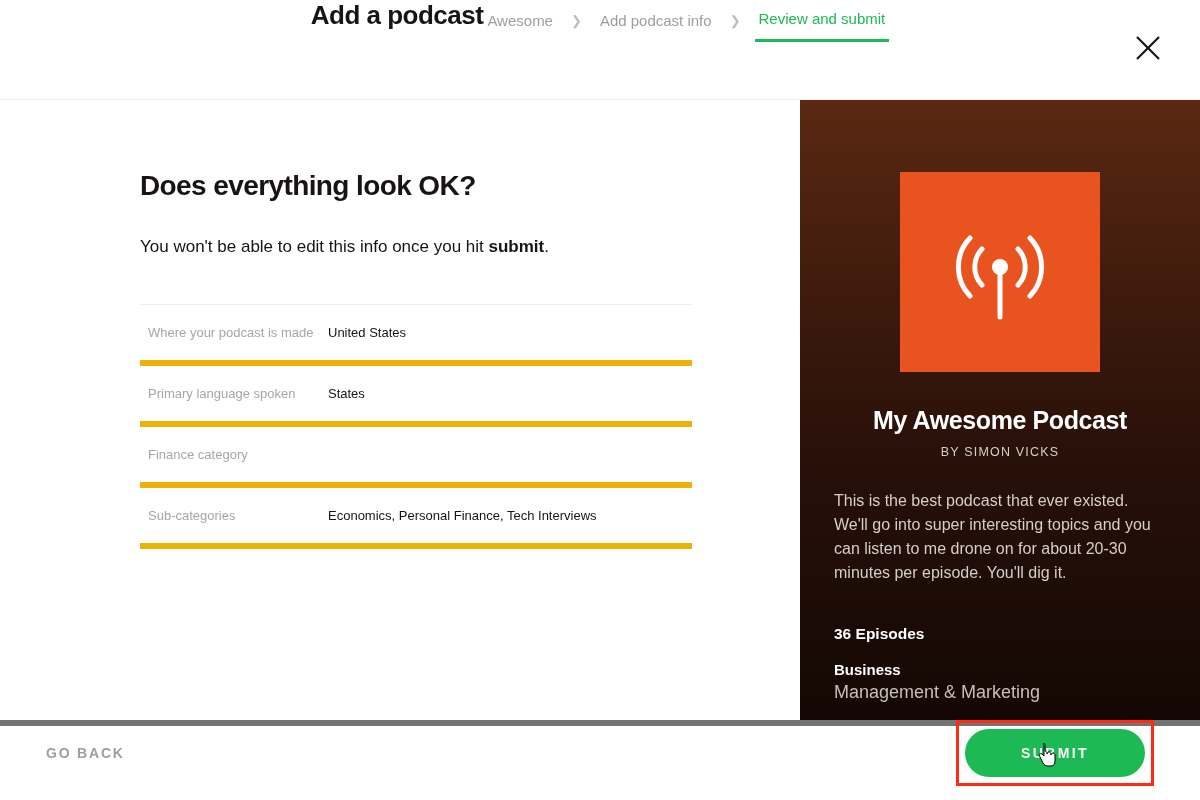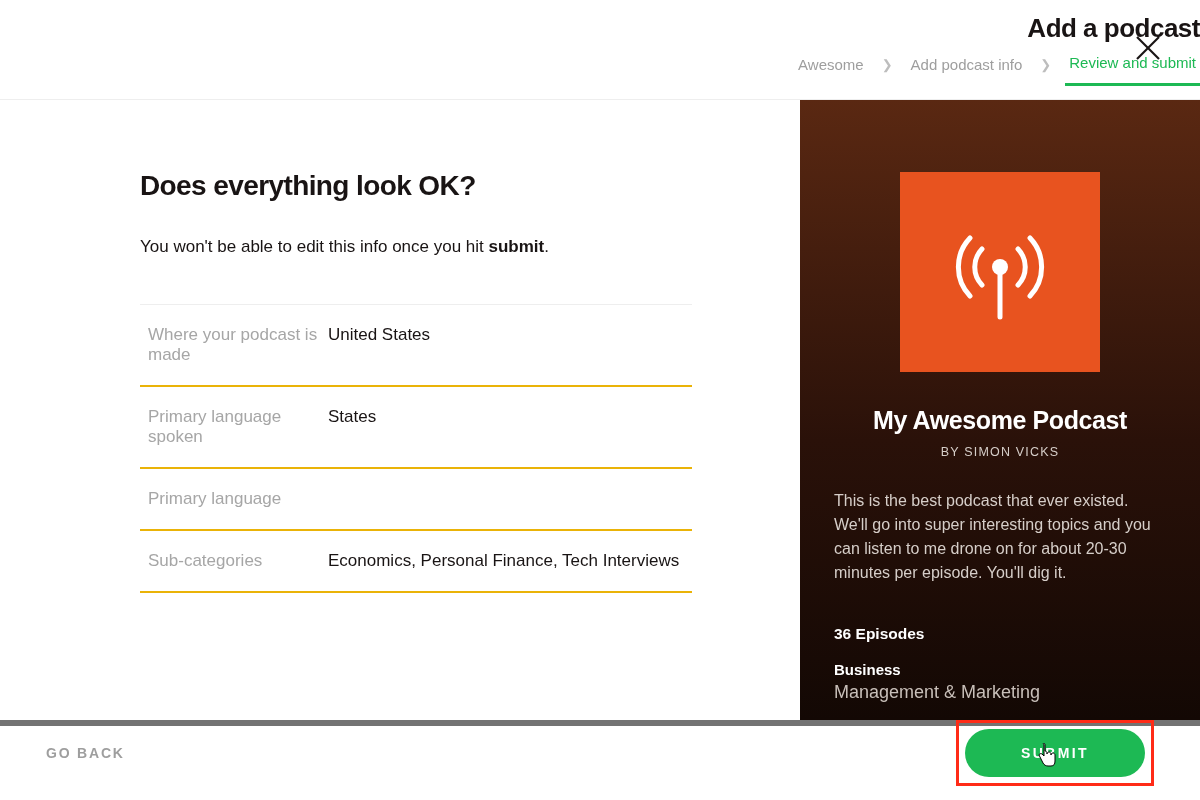--- a/index.html
+++ b/index.html
@@ -1,33 +1,33 @@
 <!DOCTYPE html>
 <html><head>
 <meta charset="utf-8">
 <style>
   * { box-sizing: border-box; margin: 0; padding: 0; }
   html, body { width: 1200px; height: 800px; font-family: -apple-system, BlinkMacSystemFont, "Segoe UI", Helvetica, Arial, sans-serif; color:#191414; overflow:hidden;}
   
-  .header { position: relative; height: 100px; border-bottom: 1px solid #eee; display:flex; flex-direction:column; align-items:flex-end; justify-content:center;}
+  .header { position: relative; height: 100px; border-bottom: 1px solid #eee; display:flex; flex-direction:row; align-items:flex-start; justify-content:center;}
   .header h1 { font-size: 26px; font-weight: 800; letter-spacing: -0.5px; }
   .breadcrumbs { margin-top:10px; display:flex; align-items:center; font-size:15px; color:#9e9e9e; font-weight:500;}
   .breadcrumbs .crumb { padding: 0 4px 12px 4px; }
   .breadcrumbs .sep { margin: 0 14px 12px 14px; font-size:13px; color:#bdbdbd;}
   .breadcrumbs .active { color:#1db954; border-bottom:3px solid #1db954; }
   .close-btn { position:absolute; right:36px; top:32px; width:32px; height:32px; cursor:pointer; }
   .close-btn svg { width:32px; height:32px; stroke:#191414; stroke-width:2.2; }
   
   .main { display:flex; height: calc(100% - 100px - 80px); }
   .left { flex: 0 0 800px; padding: 70px 108px 0 140px; }
   .left h2 { font-size:28px; font-weight:800; letter-spacing:-0.6px; margin-bottom:32px;}
   .left .note { font-size:17px; line-height:1.5; margin-bottom:44px; }
   .left .note strong { font-weight:700; }
   .info-table { border-top:1px solid #eee; }
-  .info-row { display:flex; border-bottom:2px solid #eab308; padding:20px 0; font-size:17px;justify-content:space-between;}
+  .info-row { display:flex; border-bottom:6px solid #eab308; padding:20px 0; font-size:13px;justify-content:space-between;}
   .info-row .label { flex:0 0 188px; color:#a6a6a6; font-weight:400; padding-left:8px;}
   .info-row .value { flex:1; color:#191414; }
   
   .right { flex:1; background: linear-gradient(180deg, #5a2812 0%, #2a1109 55%, #130804 100%); color:#fff; padding: 72px 34px 0 34px; }
   .art { width:200px; height:200px; background:#e8531f; margin:0 auto 34px auto; display:flex; align-items:center; justify-content:center; }
   .art svg { width:120px; height:120px; stroke:#fff; fill:none; stroke-width:5; stroke-linecap:round;}
   .right h3 { text-align:center; font-size:25px; font-weight:700; letter-spacing:-0.4px; margin-bottom:10px;}
   .byline { text-align:center; font-size:12.5px; letter-spacing:1.2px; color:#d6cec9; margin-bottom:30px;}
   .desc { font-size:16px; line-height:1.5; color:#d6cec9; margin-bottom:40px;}
   .episodes { font-size:15.5px; font-weight:700; margin-bottom:18px;}
@@ -70,21 +70,21 @@
     <div class="info-table">
       <div class="info-row">
         <div class="label">Where your podcast is made</div>
         <div class="value">United States</div>
       </div>
       <div class="info-row">
         <div class="label">Primary language spoken</div>
         <div class="value">States</div>
       </div>
       <div class="info-row">
-        <div class="label">Primary language</div>
+        <div class="label">Finance category</div>
       </div>
       <div class="info-row">
         <div class="label">Sub-categories</div>
         <div class="value">Economics, Personal Finance, Tech Interviews</div>
       </div>
     </div>
   </div>
 
   <div class="right">
     <div class="art">

